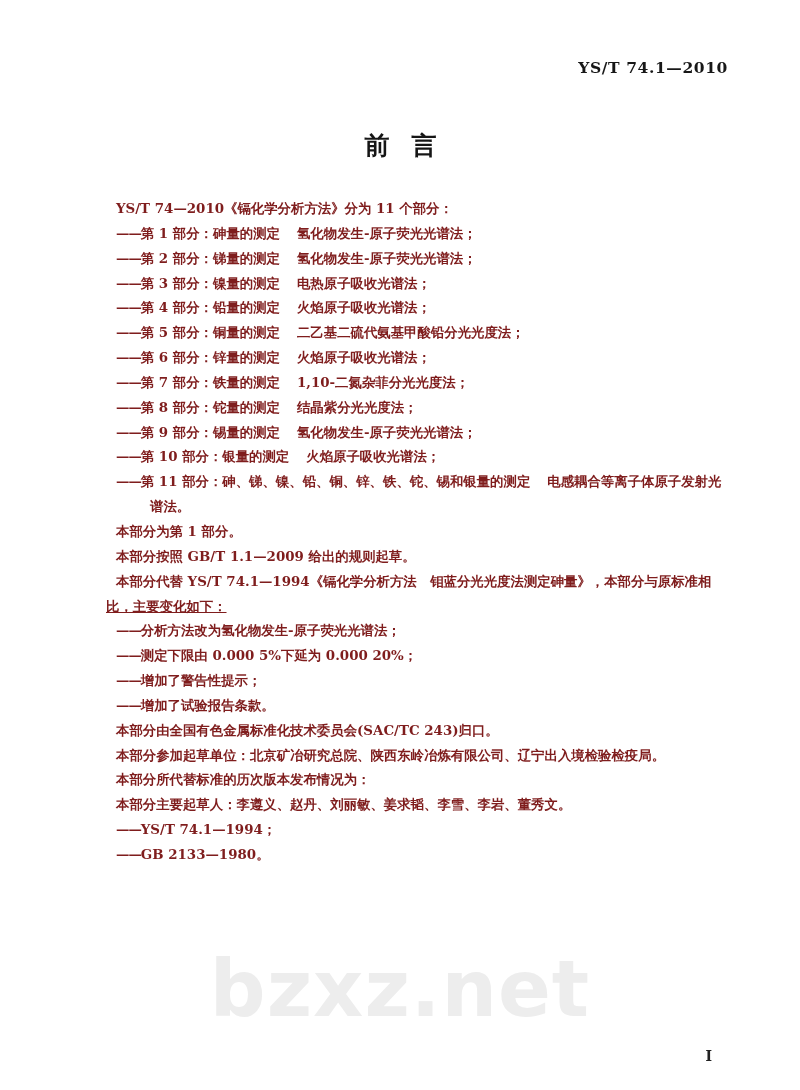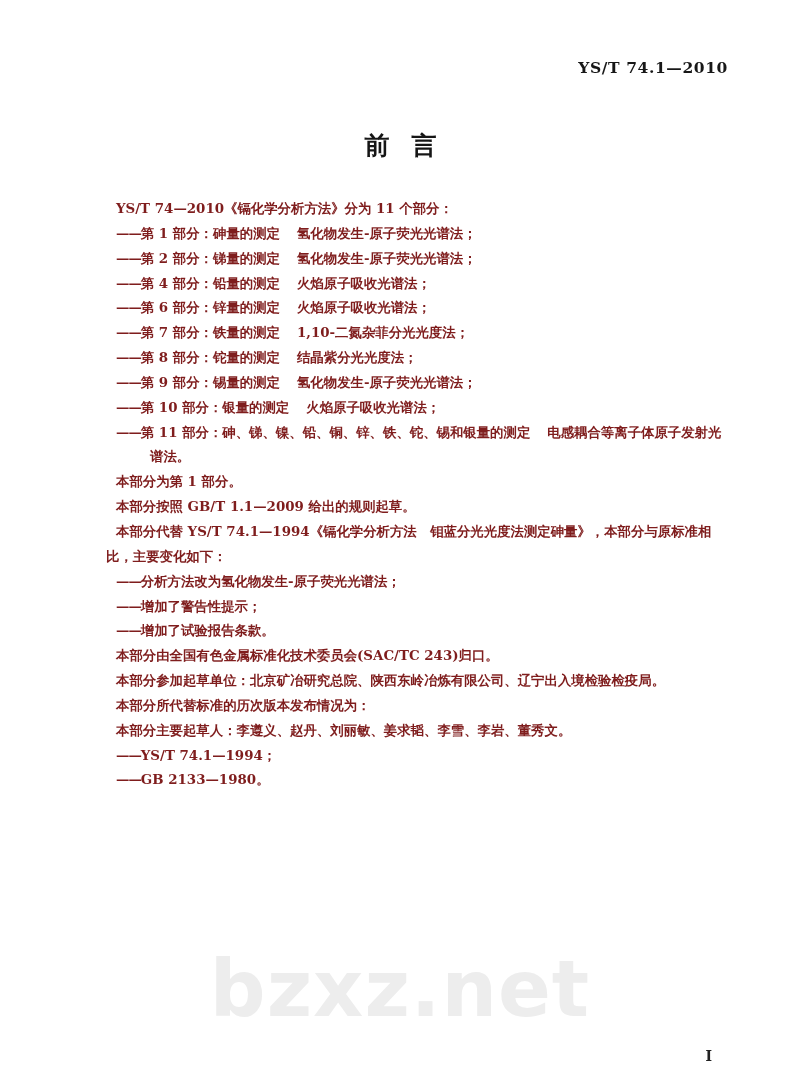--- a/index.html
+++ b/index.html
@@ -91,20 +91,21 @@
   }
 
   
   .para-hang {
     padding-left: 10px;
     text-indent: 0;
   }
   .para-hang .cont2 {
     display: block;
     margin-left: -10px;
+    text-decoration: underline;
   }
 
   
   .watermark {
     position: absolute;
     left: 0;
     right: 0;
     top: 944px;
     text-align: center;
     font-family: "DejaVu Sans", "Liberation Sans", sans-serif;
@@ -141,21 +142,27 @@
 
     <div class="line para">YS/T 74—2010《镉化学分析方法》分为 11 个部分：</div>
 
     <div class="line item">
       <span class="dash">——</span><span>第 1 部分：砷量的测定</span><span class="gap"></span><span>氢化物发生-原子荧光光谱法；</span>
     </div>
     <div class="line item">
       <span class="dash">——</span><span>第 2 部分：锑量的测定</span><span class="gap"></span><span>氢化物发生-原子荧光光谱法；</span>
     </div>
     <div class="line item">
+      <span class="dash">——</span><span>第 3 部分：镍量的测定</span><span class="gap"></span><span>电热原子吸收光谱法；</span>
+    </div>
+    <div class="line item">
       <span class="dash">——</span><span>第 4 部分：铅量的测定</span><span class="gap"></span><span>火焰原子吸收光谱法；</span>
+    </div>
+    <div class="line item">
+      <span class="dash">——</span><span>第 5 部分：铜量的测定</span><span class="gap"></span><span>二乙基二硫代氨基甲酸铅分光光度法；</span>
     </div>
     <div class="line item">
       <span class="dash">——</span><span>第 6 部分：锌量的测定</span><span class="gap"></span><span>火焰原子吸收光谱法；</span>
     </div>
     <div class="line item">
       <span class="dash">——</span><span>第 7 部分：铁量的测定</span><span class="gap"></span><span>1,10-二氮杂菲分光光度法；</span>
     </div>
     <div class="line item">
       <span class="dash">——</span><span>第 8 部分：铊量的测定</span><span class="gap"></span><span>结晶紫分光光度法；</span>
     </div>
@@ -178,20 +185,23 @@
 
     <div class="para-hang">
       <div class="line">本部分代替 YS/T 74.1—1994《镉化学分析方法　钼蓝分光光度法测定砷量》，本部分与原标准相</div>
       <span class="cont2 line">比，主要变化如下：</span>
     </div>
 
     <div class="line item">
       <span class="dash">——</span><span>分析方法改为氢化物发生-原子荧光光谱法；</span>
     </div>
     <div class="line item">
+      <span class="dash">——</span><span>测定下限由 0.000 5%下延为 0.000 20%；</span>
+    </div>
+    <div class="line item">
       <span class="dash">——</span><span>增加了警告性提示；</span>
     </div>
     <div class="line item">
       <span class="dash">——</span><span>增加了试验报告条款。</span>
     </div>
 
     <div class="line para">本部分由全国有色金属标准化技术委员会(SAC/TC 243)归口。</div>
     <div class="line para">本部分参加起草单位：北京矿冶研究总院、陕西东岭冶炼有限公司、辽宁出入境检验检疫局。</div>
     <div class="line para">本部分所代替标准的历次版本发布情况为：</div>
     <div class="line para">本部分主要起草人：李遵义、赵丹、刘丽敏、姜求韬、李雪、李岩、董秀文。</div>

